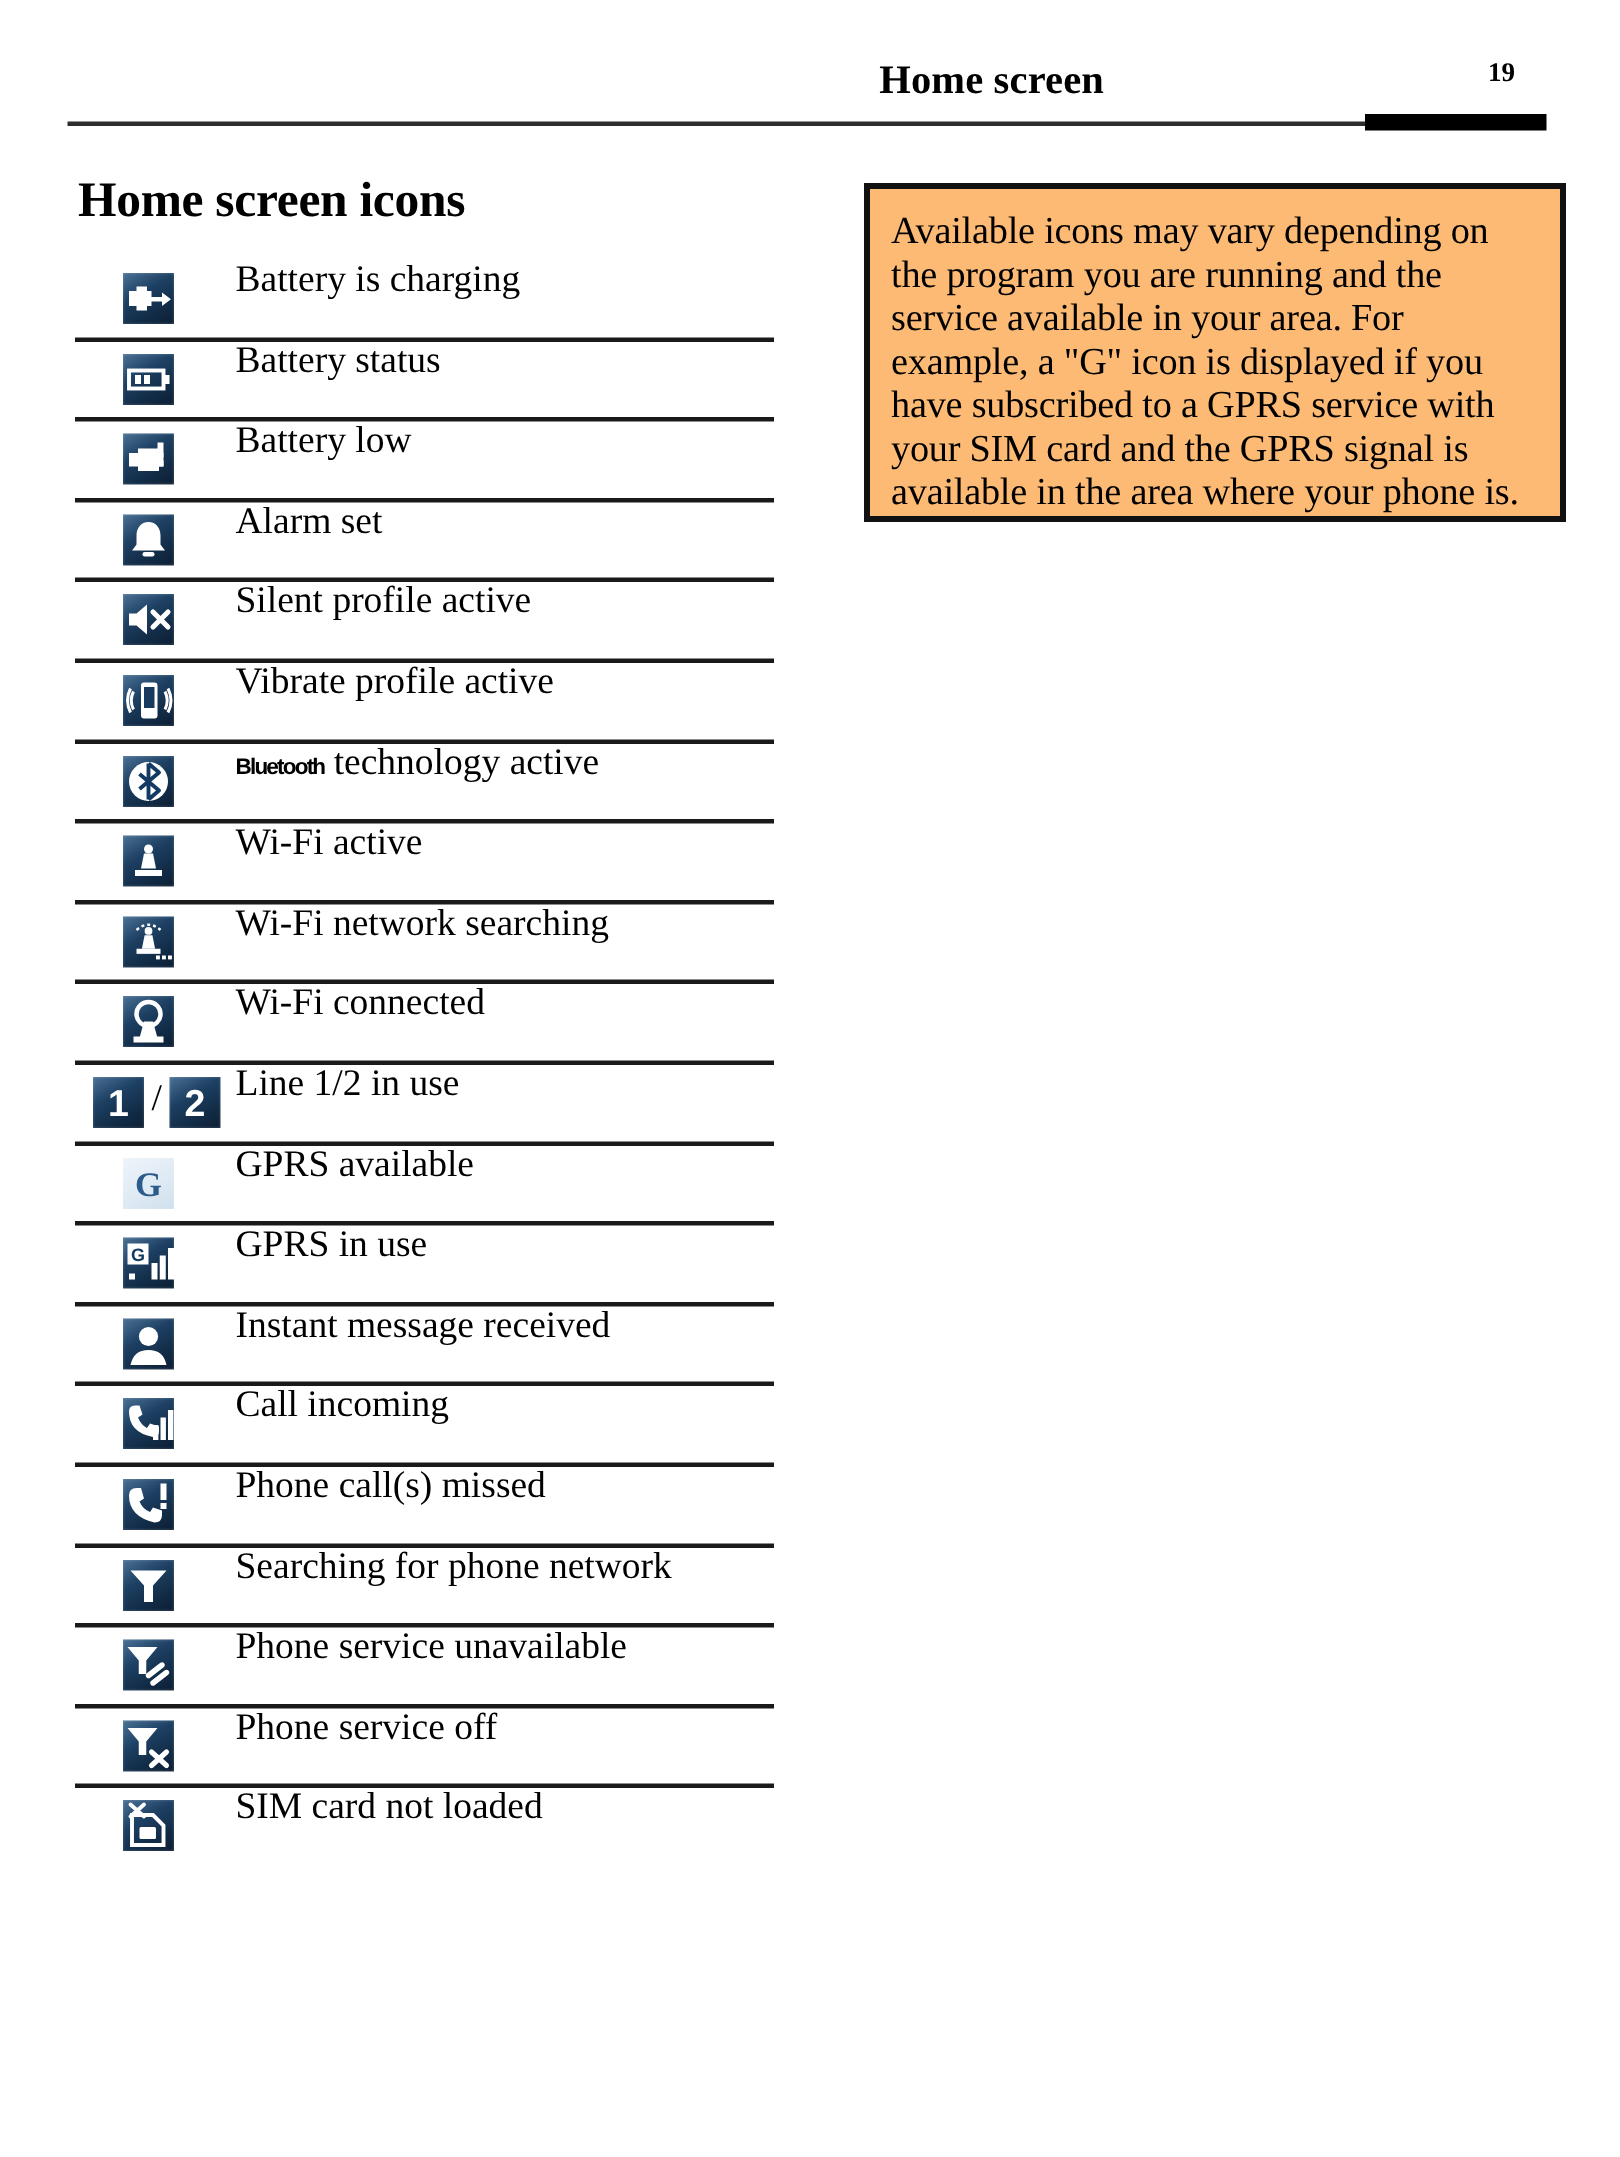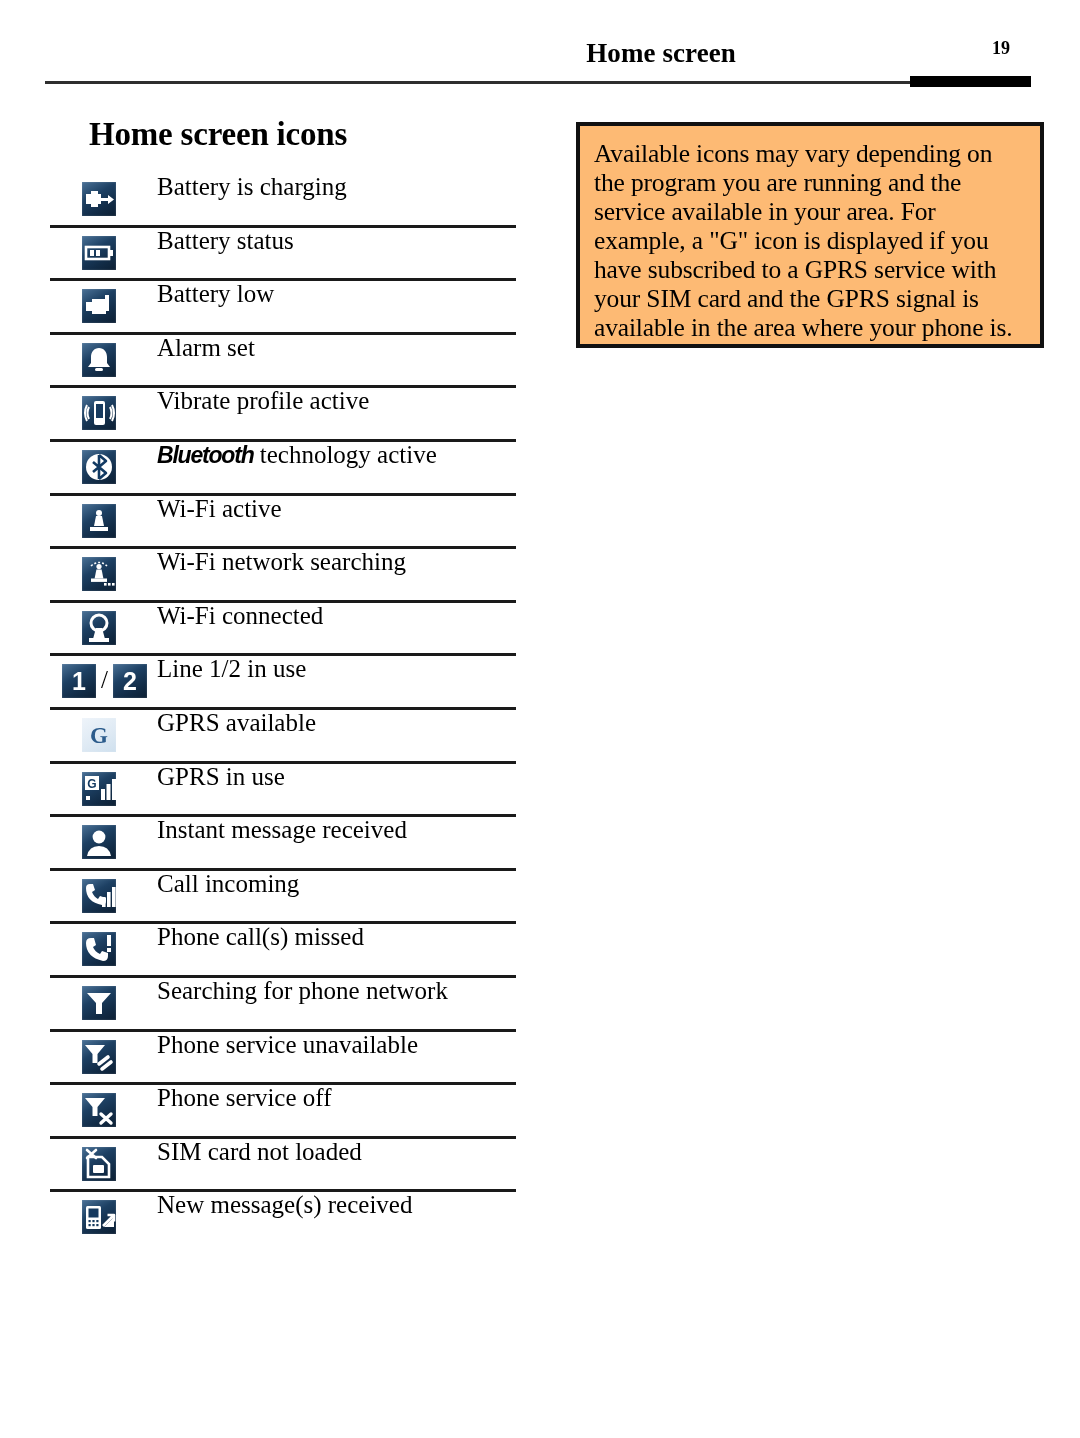--- a/index.html
+++ b/index.html
@@ -63,21 +63,20 @@
   
   .section-heading {
     position: absolute;
     left: 52px;
     top: 116px;
     font-family: "Liberation Serif", "DejaVu Serif", serif;
     font-weight: bold;
     font-size: 33px;
     letter-spacing: -0.2px;
     white-space: nowrap;
-    margin-left: 37px;
   }
 
   
   .icon-table {
     position: absolute;
     left: 50px;
     top: 174px;
     width: 466px;
   }
   .icon-row {
@@ -99,23 +98,22 @@
   .label-cell {
     font-family: "Liberation Serif", "DejaVu Serif", serif;
     font-size: 25px;
     line-height: 1;
     white-space: nowrap;
     padding-bottom: 3px;
   }
   .bt-word {
     font-family: "Liberation Sans", "DejaVu Sans", sans-serif;
     font-weight: bold;
-    font-size: 23px;
+    font-size: 15px;
     letter-spacing: -1.2px;
-    font-style: italic;
   }
 
   
   .chip {
     position: absolute;
     width: 34px;
     height: 34px;
     top: 8px;
     left: 32px;
     background: linear-gradient(150deg, #4a7196 0%, #1d4063 38%, #122c47 72%, #0c1f33 100%);
@@ -221,20 +219,31 @@
     <div class="icon-row">
       <div class="icon-cell">
         <span class="chip">
           <svg viewBox="0 0 34 34" xmlns="http://www.w3.org/2000/svg">
             <path d="M17 5 c-5 0 -8 4 -8 9 v6 l-3 4 h22 l-3 -4 v-6 c0 -5 -3 -9 -8 -9 z" fill="#ffffff"></path>
             <rect x="13" y="25" width="8" height="3" rx="1.5" fill="#ffffff"></rect>
           </svg>
         </span>
       </div>
       <div class="label-cell">Alarm set</div>
+    </div>
+    <div class="icon-row">
+      <div class="icon-cell">
+        <span class="chip">
+          <svg viewBox="0 0 34 34" xmlns="http://www.w3.org/2000/svg">
+            <path d="M4 13 h5 l7 -6 v20 l-7 -6 h-5 z" fill="#ffffff"></path>
+            <path d="M20 12 l10 10 M30 12 l-10 10" stroke="#ffffff" stroke-width="3.4" stroke-linecap="round"></path>
+          </svg>
+        </span>
+      </div>
+      <div class="label-cell">Silent profile active</div>
     </div>
     <div class="icon-row">
       <div class="icon-cell">
         <span class="chip">
           <svg viewBox="0 0 34 34" xmlns="http://www.w3.org/2000/svg">
             <rect x="12" y="5" width="11" height="24" rx="2" fill="#ffffff"></rect>
             <rect x="14" y="8" width="7" height="14" fill="#173a5e"></rect>
             <path d="M7 11 q-3 6 0 12 M5 9 q-4 8 0 16" stroke="#ffffff" stroke-width="2" fill="none"></path>
             <path d="M28 11 q3 6 0 12 M30 9 q4 8 0 16" stroke="#ffffff" stroke-width="2" fill="none"></path>
           </svg>
@@ -409,32 +418,13 @@
         <span class="chip">
           <svg viewBox="0 0 34 34" xmlns="http://www.w3.org/2000/svg">
             <path d="M6 10 h14 l7 7 v13 h-21 z" fill="none" stroke="#ffffff" stroke-width="2.6"></path>
             <rect x="11" y="18" width="11" height="8" rx="1" fill="#ffffff"></rect>
             <path d="M5 3 l9 8 M14 3 l-9 8" stroke="#ffffff" stroke-width="2.6" stroke-linecap="round"></path>
           </svg>
         </span>
       </div>
       <div class="label-cell">SIM card not loaded</div>
     </div>
-    <div class="icon-row">
-      <div class="icon-cell">
-        <span class="chip">
-          <svg viewBox="0 0 34 34" xmlns="http://www.w3.org/2000/svg">
-            <rect x="4" y="6" width="15" height="23" rx="1.5" fill="#ffffff"></rect>
-            <rect x="6.5" y="8.5" width="10" height="9" fill="#15395e"></rect>
-            <rect x="6.5" y="20" width="2.2" height="2.2" fill="#15395e"></rect>
-            <rect x="10.4" y="20" width="2.2" height="2.2" fill="#15395e"></rect>
-            <rect x="14.3" y="20" width="2.2" height="2.2" fill="#15395e"></rect>
-            <rect x="6.5" y="24" width="2.2" height="2.2" fill="#15395e"></rect>
-            <rect x="10.4" y="24" width="2.2" height="2.2" fill="#15395e"></rect>
-            <rect x="14.3" y="24" width="2.2" height="2.2" fill="#15395e"></rect>
-            <path d="M21 26 l11 -11 l-6.5 0 M32 15 l0 6.5" stroke="#ffffff" stroke-width="2.6" fill="none" stroke-linejoin="round"></path>
-            <path d="M22 27 l10 -10 l0 10 z" fill="#ffffff"></path>
-          </svg>
-        </span>
-      </div>
-      <div class="label-cell">New message(s) received</div>
-    </div>
   </div>
 
 </body></html>

